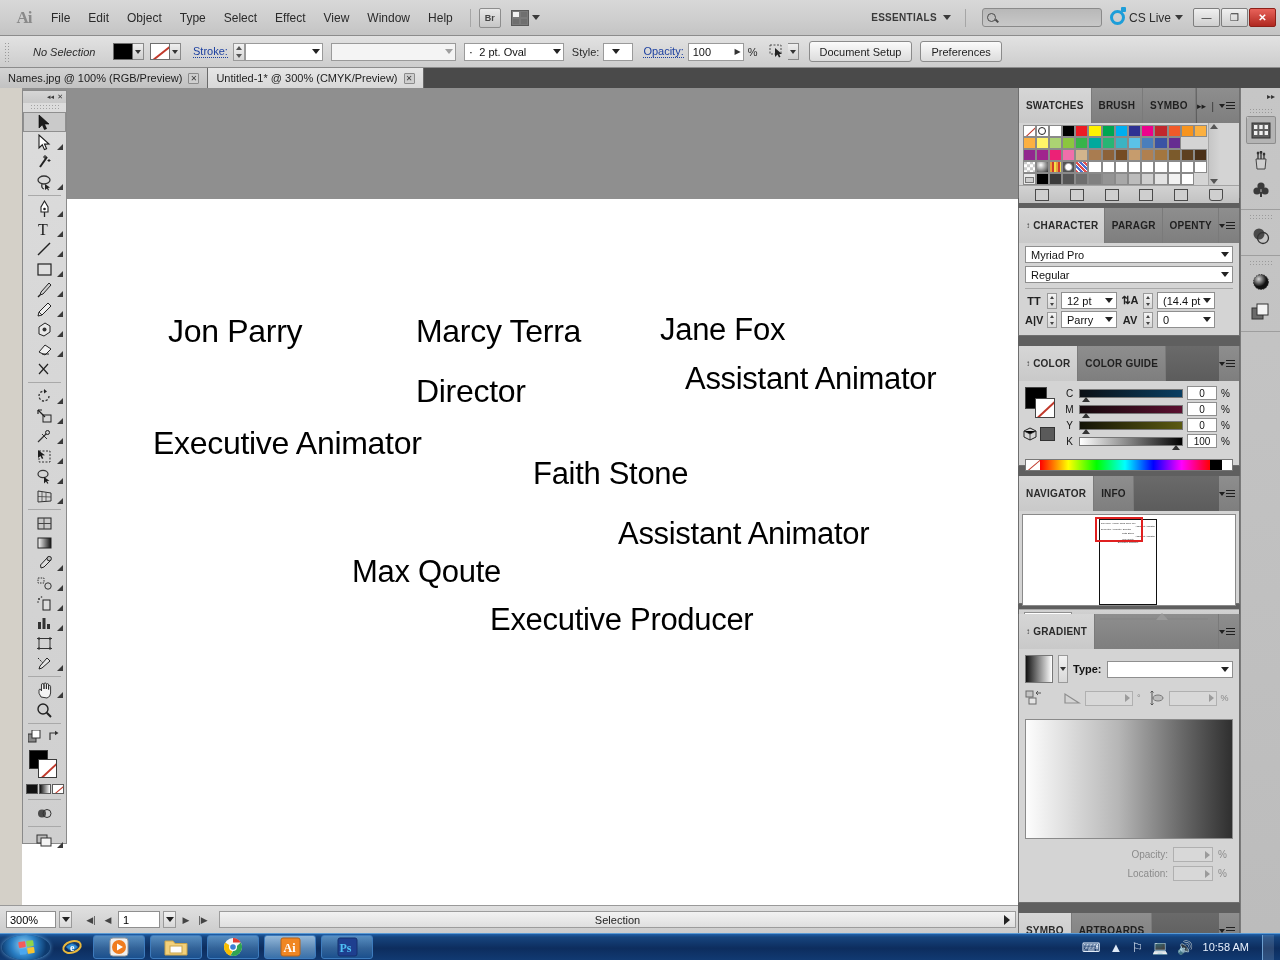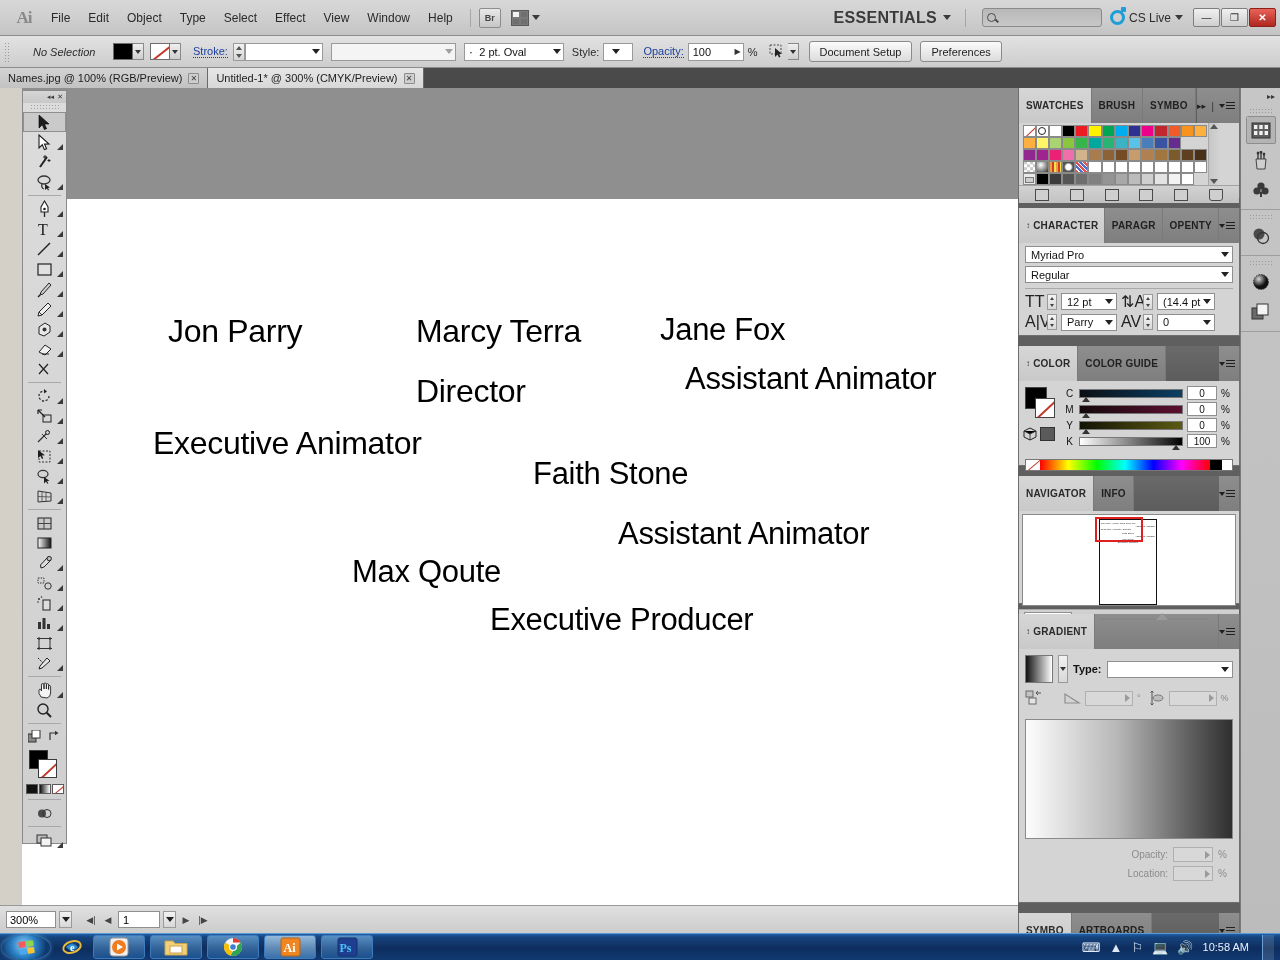--- a/index.html
+++ b/index.html
@@ -40,21 +40,21 @@
   .arrange-btn { display:flex; align-items:center; gap:3px; margin-left:10px; }
   .arrange-ico {
     width: 18px; height: 16px; border:1px solid #5a5a5a; background:#fff;
     display:grid; grid-template-columns: 8px 8px; grid-template-rows: 7px 7px;
   }
   .arrange-ico i { border:1px solid #7a7a7a; background:#6f6f6f; }
   .arrange-ico i.w { background:#f2f2f2; }
   .caret { width:0;height:0;border-left:4px solid transparent;border-right:4px solid transparent;border-top:5px solid #3a3a3a; }
   .spacer { flex: 1; }
   .essentials {
-    font-size: 16px; font-weight: bold; color: #3a3a3a; letter-spacing:.3px;
+    font-size: 10px; font-weight: bold; color: #3a3a3a; letter-spacing:.3px;
     display:flex;align-items:center;gap:6px; padding: 2px 6px; margin-left: 43px;
   }
   .searchbox {
     width: 120px; height: 19px; border:1px solid #8a8a8a; border-radius:3px;
     background: linear-gradient(to bottom,#b8b8b8,#c8c8c8);
     display:flex;align-items:center;padding-left:4px; margin: 0 8px;
   }
   .mag { width:9px;height:9px;border:1.5px solid #4a4a4a;border-radius:50%;position:relative; }
   .mag::after{content:"";position:absolute;width:4px;height:1.5px;background:#4a4a4a;transform:rotate(45deg);right:-4px;bottom:0;}
   .cslive { display:flex;align-items:center;gap:4px; font-size:12px; color:#2d2d2d; }
@@ -242,21 +242,21 @@
   .selbox {
     height:17px; border:1px solid #8f8f8f; background:#fff; font-size:11px;
     display:flex; align-items:center; justify-content:space-between; padding:0 3px 0 5px; color:#111;
   }
   .selbox .dd { width:0;height:0;border-left:4px solid transparent;border-right:4px solid transparent;border-top:5px solid #222; }
   .tinyspin { width:10px;height:16px;border:1px solid #9a9a9a;background:linear-gradient(to bottom,#f4f4f4,#d8d8d8);
     display:flex;flex-direction:column;align-items:center;justify-content:space-around;}
   .tinyspin i{width:0;height:0;border-left:2.5px solid transparent;border-right:2.5px solid transparent;}
   .tinyspin i.u{border-bottom:3.5px solid #444;}
   .tinyspin i.d{border-top:3.5px solid #444;}
-  .chr-ico { width:18px; font-size:16px; color:#222; text-align:center; font-weight:normal; }
+  .chr-ico { width:18px; font-size:11px; color:#222; text-align:center; font-weight:bold; }
 
   .colorrow { display:flex; align-items:center; gap:4px; padding:1px 5px; }
   .cl-label{ width:11px;font-size:10px;color:#111;text-align:center;}
   .cl-slider{flex:1;height:9px;border:1px solid #777;position:relative;}
   .cl-val{width:30px;height:14px;border:1px solid #8f8f8f;background:#fff;font-size:10px;text-align:center;line-height:13px;color:#111;}
   .cl-pct{font-size:10px;color:#111;}
   .cl-thumb{position:absolute;bottom:-5px;width:0;height:0;border-left:4px solid transparent;border-right:4px solid transparent;border-bottom:5px solid #333;}
   .spectrum{height:12px;margin:4px 6px 4px 6px;border:1px solid #777;display:flex;}
 
   .navview { background:#fff; border:1px solid #8a8a8a; margin:3px; height:92px; position:relative; }
@@ -734,20 +734,24 @@
     <div class="navarrow">◀|</div>
     <div class="navarrow">◀</div>
     <div class="pagefield">
       <span>1</span>
     </div>
     <div style="width:13px;height:17px;border:1px solid #9a9a9a;background:linear-gradient(to bottom,#f3f3f3,#d8d8d8);display:flex;align-items:center;justify-content:center;">
       <span style="width:0;height:0;border-left:4px solid transparent;border-right:4px solid transparent;border-top:5px solid #222;display:block"></span>
     </div>
     <div class="navarrow">▶</div>
     <div class="navarrow">|▶</div>
+    <div class="statuswidget">
+      <span>Selection</span>
+      <span class="rt"></span>
+    </div>
   </div>
 
   <div class="rightdock">
 
     <div class="panel" style="height:110px">
       <div class="panel-tabs">
         <div class="ptab">SWATCHES</div>
         <div class="ptab inactive">BRUSH</div>
         <div class="ptab inactive">SYMBO</div>
         <div class="ptabs-right">

